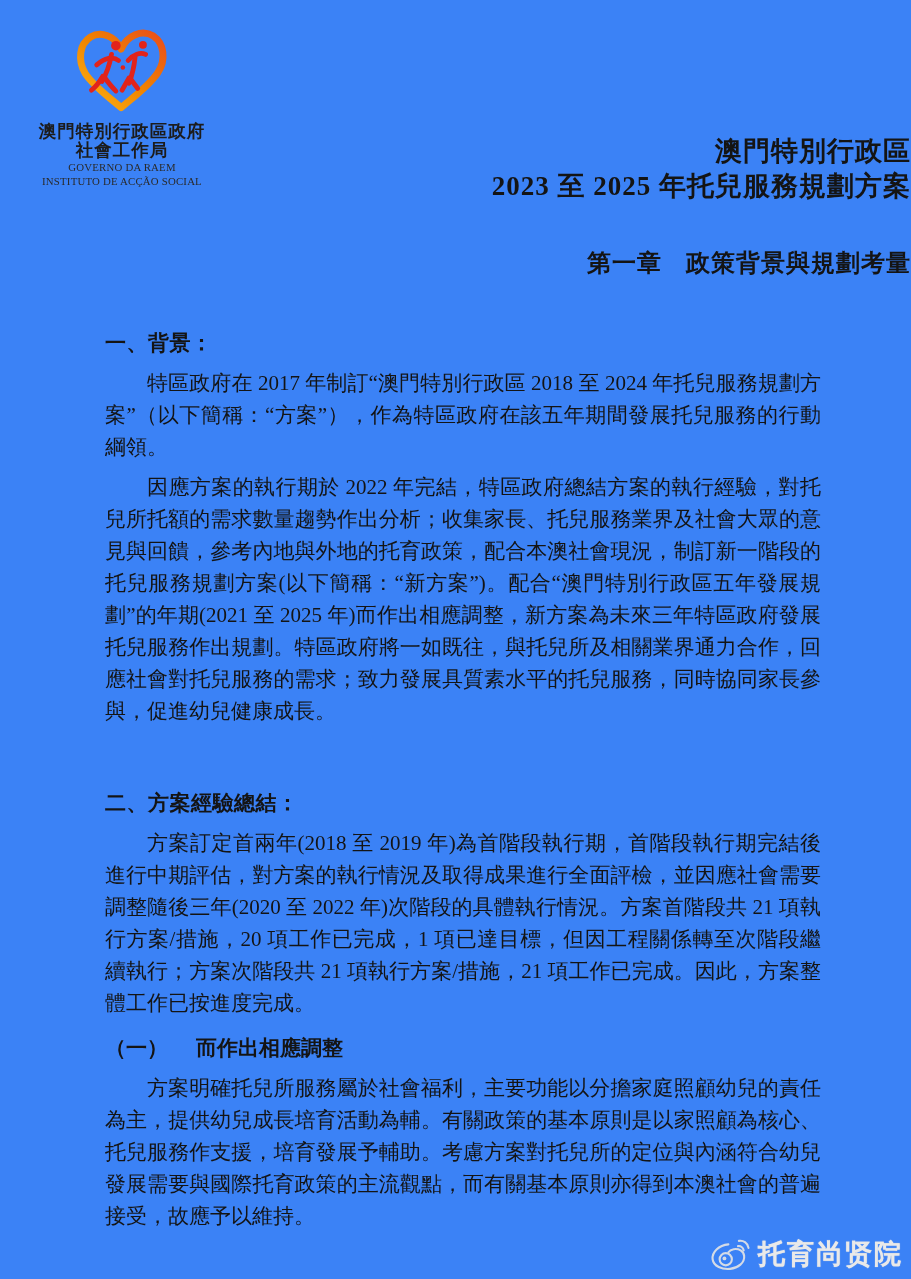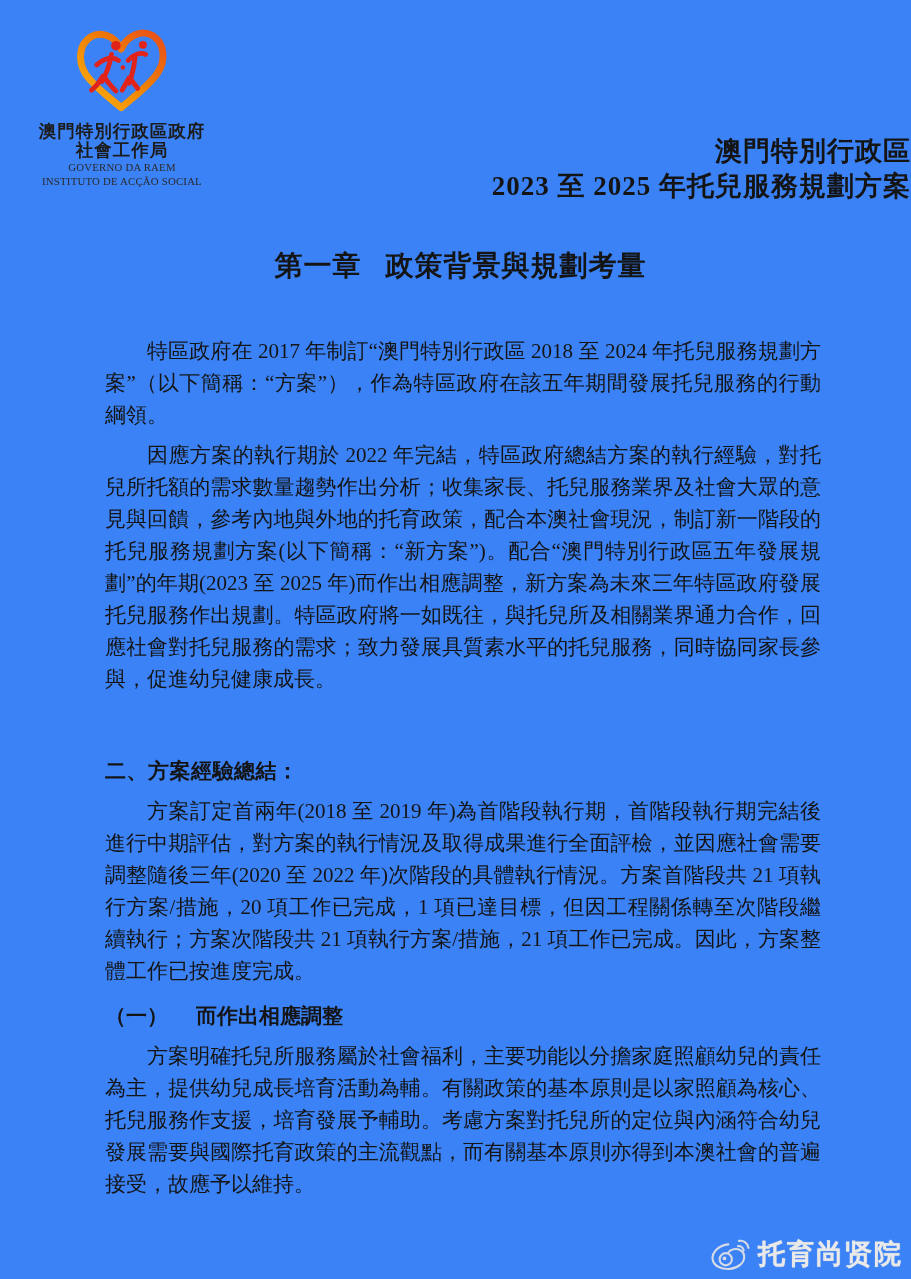--- a/index.html
+++ b/index.html
@@ -30,21 +30,21 @@
   }
   
   .doc-title{
     position:absolute;top:134px;left:0;width:100%;
     text-align:right;font-weight:bold;font-size:27px;line-height:35px;
     padding-left:18px;box-sizing:border-box;
     letter-spacing:1px;
   }
   .chapter-heading{
     position:absolute;top:247px;left:0;width:100%;
-    text-align:center;font-weight:bold;font-size:28px;
+    text-align:right;font-weight:bold;font-size:24px;
     padding-left:10px;box-sizing:border-box;
     letter-spacing:1px;
   }
   .chapter-heading .chapter-num{margin-right:24px;}
   
   .content{
     position:absolute;left:105px;top:327px;width:716px;
     font-size:21px;line-height:32px;
     text-align:justify;
   }
@@ -112,22 +112,23 @@
     <div>澳門特別行政區</div>
     <div>2023 至 2025 年托兒服務規劃方案</div>
   </div>
 
   <div class="chapter-heading">
     <span class="chapter-num">第一章</span><span>政策背景與規劃考量</span>
   </div>
 
   <div class="content">
 
+    <h3 class="sec-heading">一、背景：</h3>
     <p>特區政府在 2017 年制訂“澳門特別行政區 2018 至 2024 年托兒服務規劃方案”（以下簡稱：“方案”），作為特區政府在該五年期間發展托兒服務的行動綱領。</p>
-    <p>因應方案的執行期於 2022 年完結，特區政府總結方案的執行經驗，對托兒所托額的需求數量趨勢作出分析；收集家長、托兒服務業界及社會大眾的意見與回饋，參考內地與外地的托育政策，配合本澳社會現況，制訂新一階段的托兒服務規劃方案(以下簡稱：“新方案”)。配合“澳門特別行政區五年發展規劃”的年期(2023 至 2025 年)而作出相應調整，新方案為未來三年特區政府發展托兒服務作出規劃。特區政府將一如既往，與托兒所及相關業界通力合作，回應社會對托兒服務的需求；致力發展具質素水平的托兒服務，同時協同家長參與，促進幼兒健康成長。</p>
+    <p>因應方案的執行期於 2022 年完結，特區政府總結方案的執行經驗，對托兒所托額的需求數量趨勢作出分析；收集家長、托兒服務業界及社會大眾的意見與回饋，參考內地與外地的托育政策，配合本澳社會現況，制訂新一階段的托兒服務規劃方案(以下簡稱：“新方案”)。配合“澳門特別行政區五年發展規劃”的年期(2021 至 2025 年)而作出相應調整，新方案為未來三年特區政府發展托兒服務作出規劃。特區政府將一如既往，與托兒所及相關業界通力合作，回應社會對托兒服務的需求；致力發展具質素水平的托兒服務，同時協同家長參與，促進幼兒健康成長。</p>
 
     <h3 class="sec-heading gap-before-sec2">二、方案經驗總結：</h3>
     <p>方案訂定首兩年(2018 至 2019 年)為首階段執行期，首階段執行期完結後進行中期評估，對方案的執行情況及取得成果進行全面評檢，並因應社會需要調整隨後三年(2020 至 2022 年)次階段的具體執行情況。方案首階段共 21 項執行方案/措施，20 項工作已完成，1 項已達目標，但因工程關係轉至次階段繼續執行；方案次階段共 21 項執行方案/措施，21 項工作已完成。因此，方案整體工作已按進度完成。</p>
 
     <h3 class="sub-heading">
       <span class="sub-num">（一）</span><span>而作出相應調整</span>
     </h3>
     <p>方案明確托兒所服務屬於社會福利，主要功能以分擔家庭照顧幼兒的責任為主，提供幼兒成長培育活動為輔。有關政策的基本原則是以家照顧為核心、托兒服務作支援，培育發展予輔助。考慮方案對托兒所的定位與內涵符合幼兒發展需要與國際托育政策的主流觀點，而有關基本原則亦得到本澳社會的普遍接受，故應予以維持。</p>
 
   </div>

